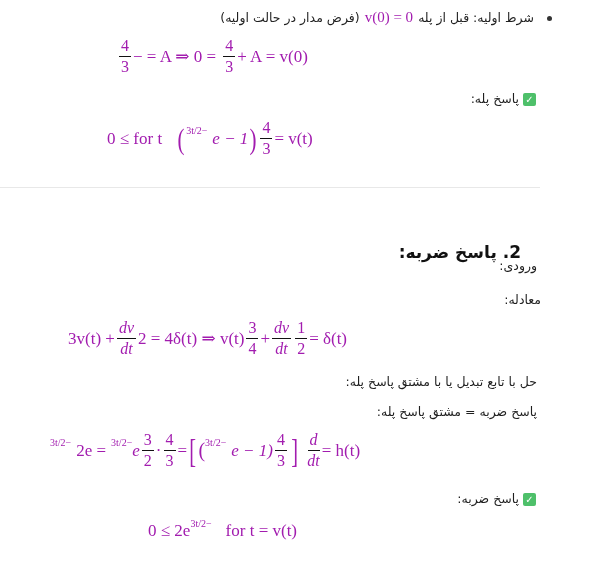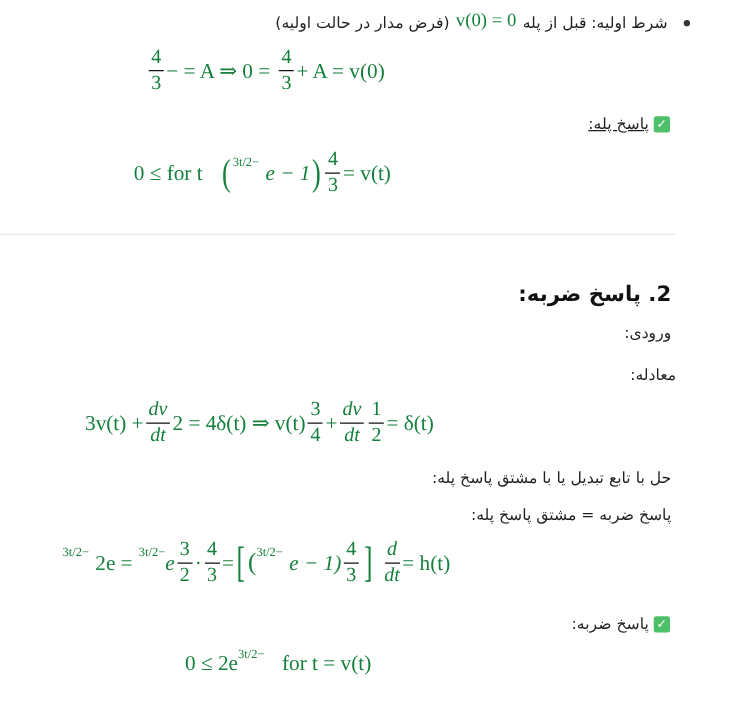--- a/index.html
+++ b/index.html
@@ -1,31 +1,31 @@
 <!DOCTYPE html>
 <html><head>
 <meta charset="utf-8">
 <style>
   html, body { margin:0; padding:0; background:#ffffff; }
   body { width:600px; height:572px; position:relative; overflow:hidden;
          font-family:"DejaVu Sans", sans-serif; color:#1a1a1a; }
   .abs { position:absolute; }
   .fa { direction:rtl; font-family:"DejaVu Sans", sans-serif; font-size:12.5px; color:#1f1f1f; white-space:nowrap; }
-  .math { font-family:"Liberation Serif","DejaVu Serif", serif; font-size:17px; color:#15803d; white-space:nowrap; display:flex; align-items:center; }
+  .math { font-family:"Liberation Serif","DejaVu Serif", serif; font-size:17px; color:#a21caf; white-space:nowrap; display:flex; align-items:center; }
   .math i { font-style:italic; }
   .frac { display:inline-flex; flex-direction:column; align-items:center; vertical-align:middle; margin:0 2px; line-height:1; }
   .frac .num { padding:0 2px 2px 2px; border-bottom:1px solid #111; font-size:16px; }
   .frac .den { padding-top:2px; font-size:16px; }
   .sup { font-size:10px; position:relative; top:-8px; }
   .big { font-size:30px; line-height:1; font-weight:200; transform:scaleX(0.7); display:inline-block; }
   .bracket { font-size:34px; line-height:1; font-weight:200; display:inline-block; transform:scaleX(0.6); }
   .check { display:inline-block; width:13px; height:13px; background:#4ec06a; border-radius:2px; color:#fff; font-size:10px; line-height:13px; text-align:center; vertical-align:middle; margin-left:4px; }
   .bullet { width:5px; height:5px; border-radius:50%; background:#333; }
   .sep { height:1px; background:#e8e8e8; }
-  h2 { margin:0; font-size:17px; font-weight:bold; }
+  h2 { margin:16px; font-size:17px; font-weight:bold; }
   .sp { display:inline-block; width:5px; }
   .sp2 { display:inline-block; width:14px; }
 </style>
 </head>
 <body>
 
 <div class="abs bullet" style="left:547px; top:16px;"></div>
 <div class="abs fa" style="right:66px; top:9px; display:flex; align-items:center; gap:5px;">
   <span>شرط اولیه: قبل از پله</span>
   <span class="math" style="font-size:15px; direction:ltr;">v(0) = 0</span>
@@ -39,21 +39,21 @@
     </span>
   <span>− = A ⇒ 0 =</span>
   <span class="sp"></span>
   <span class="frac">
       <span class="num">4</span>
       <span class="den">3</span>
     </span>
   <span>+ A = v(0)</span>
 </div>
 
-<div class="abs fa" style="right:64px; top:91px;text-decoration:underline;">
+<div class="abs fa" style="right:64px; top:91px;">
   <span class="check">✓</span><span>پاسخ پله:</span>
 </div>
 
 <div class="abs math" style="left:107px; top:120px;">
   <span>0 ≤ for t</span>
   <span class="sp2"></span>
   <span class="big">(</span>
   <span class="sup">3t/2−</span>
   <span class="sp"></span>
   <i>e − 1</i>

